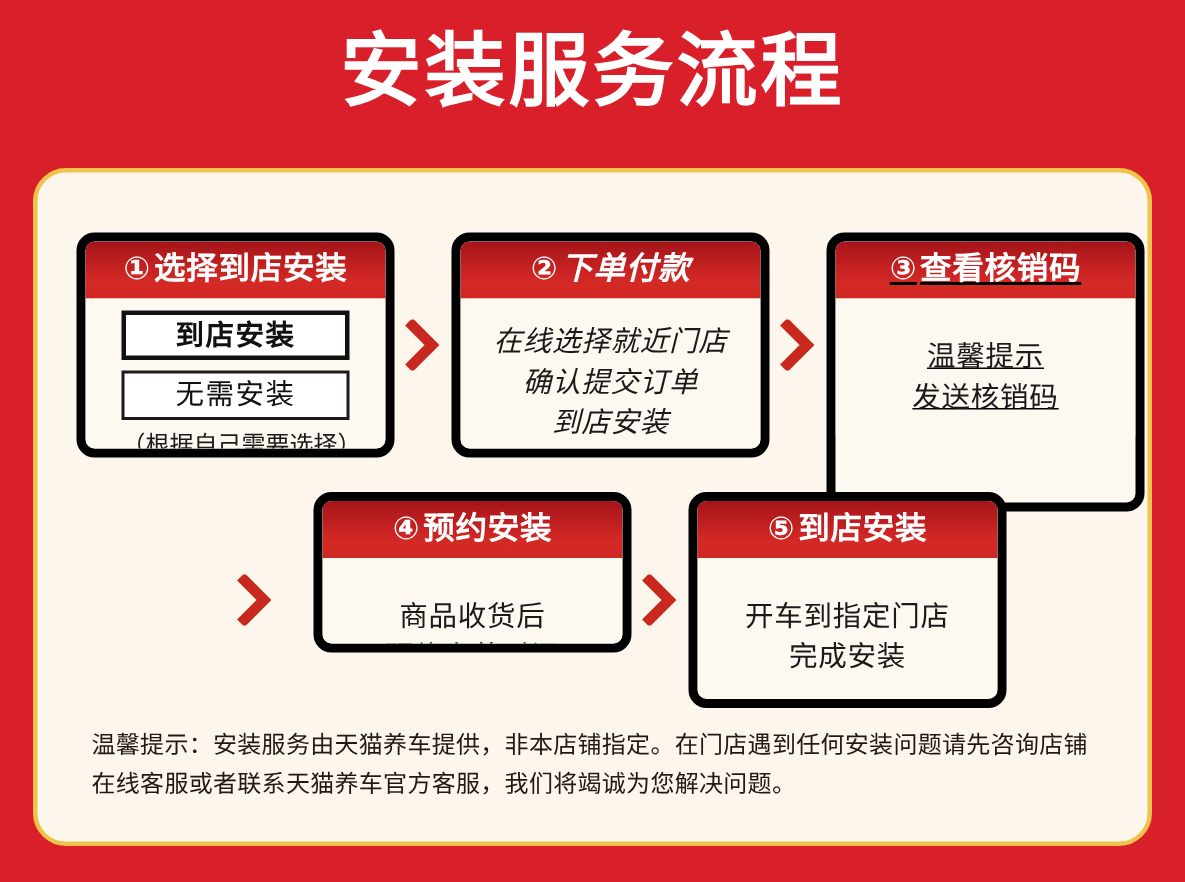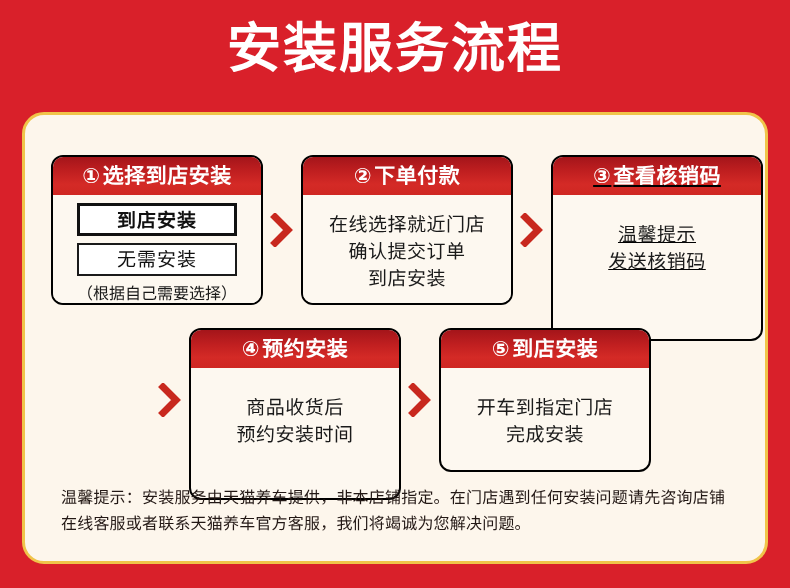--- a/index.html
+++ b/index.html
@@ -68,21 +68,21 @@
   .row-2 {
     left: 126px;
     top: 213px;
   }
 
   
   .card {
     width: 212px;
     box-sizing: border-box;
     background: #fdf8f0;
-    border: 2px solid #000000;
+    border: 6px solid #000000;
     border-radius: 12px;
     overflow: hidden;
   }
 
   .card-head {
     height: 38px;
     line-height: 38px;
     text-align: center;
     color: #ffffff;
     font-size: 21px;
@@ -140,23 +140,23 @@
     line-height: 22px;
     color: #1a1a1a;
     text-align: center;
     letter-spacing: 0px;
     white-space: nowrap;
     margin-top: 2px;
   }
 
   
   .card-1 { height: 150px; }
-  .card-2 { height: 150px; }
+  .card-2 { height: 150px; font-style: italic; }
   .card-3 { height: 186px; text-decoration: underline; }
-  .card-4 { height: 172px; }
+  .card-4 { height: 107px; margin-left: 20px; }
   .card-5 { height: 144px; }
 
   .card-2 .card-body,
   .card-3 .card-body {
     padding-top: 16px;
   }
   .card-3 .card-body { padding-top: 26px; }
   .card-4 .card-body,
   .card-5 .card-body { padding-top: 26px; }
 

